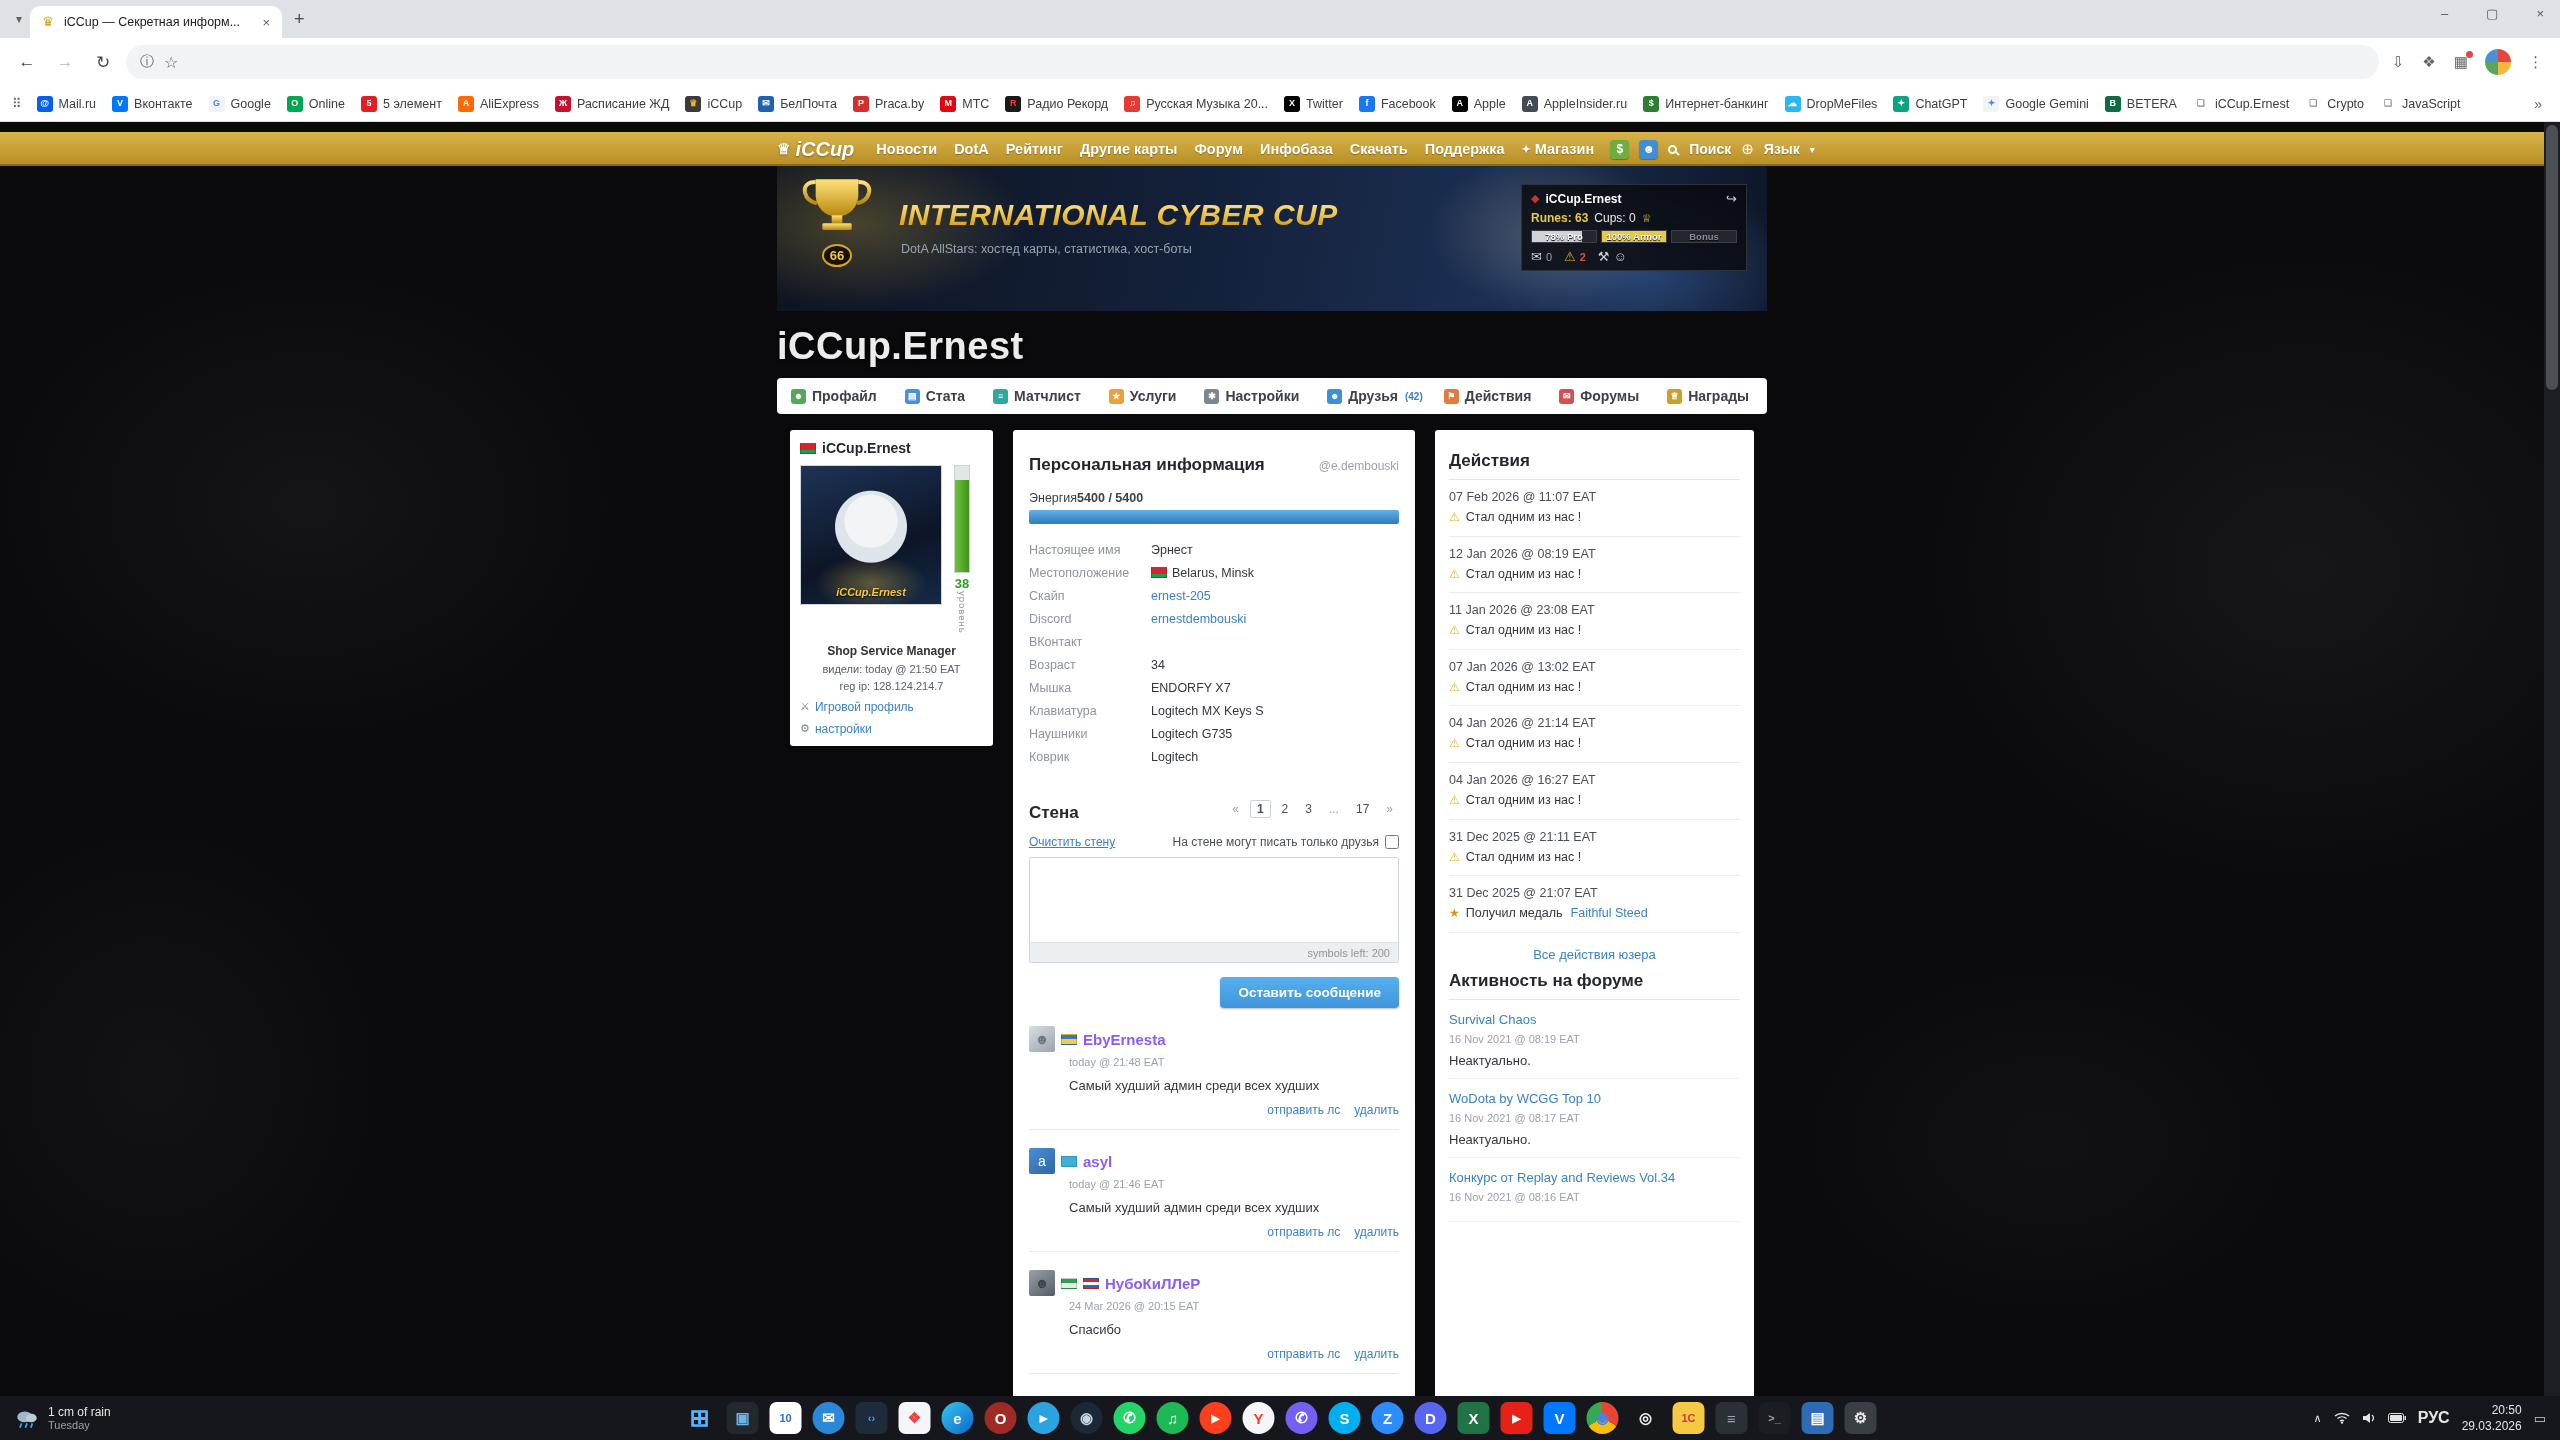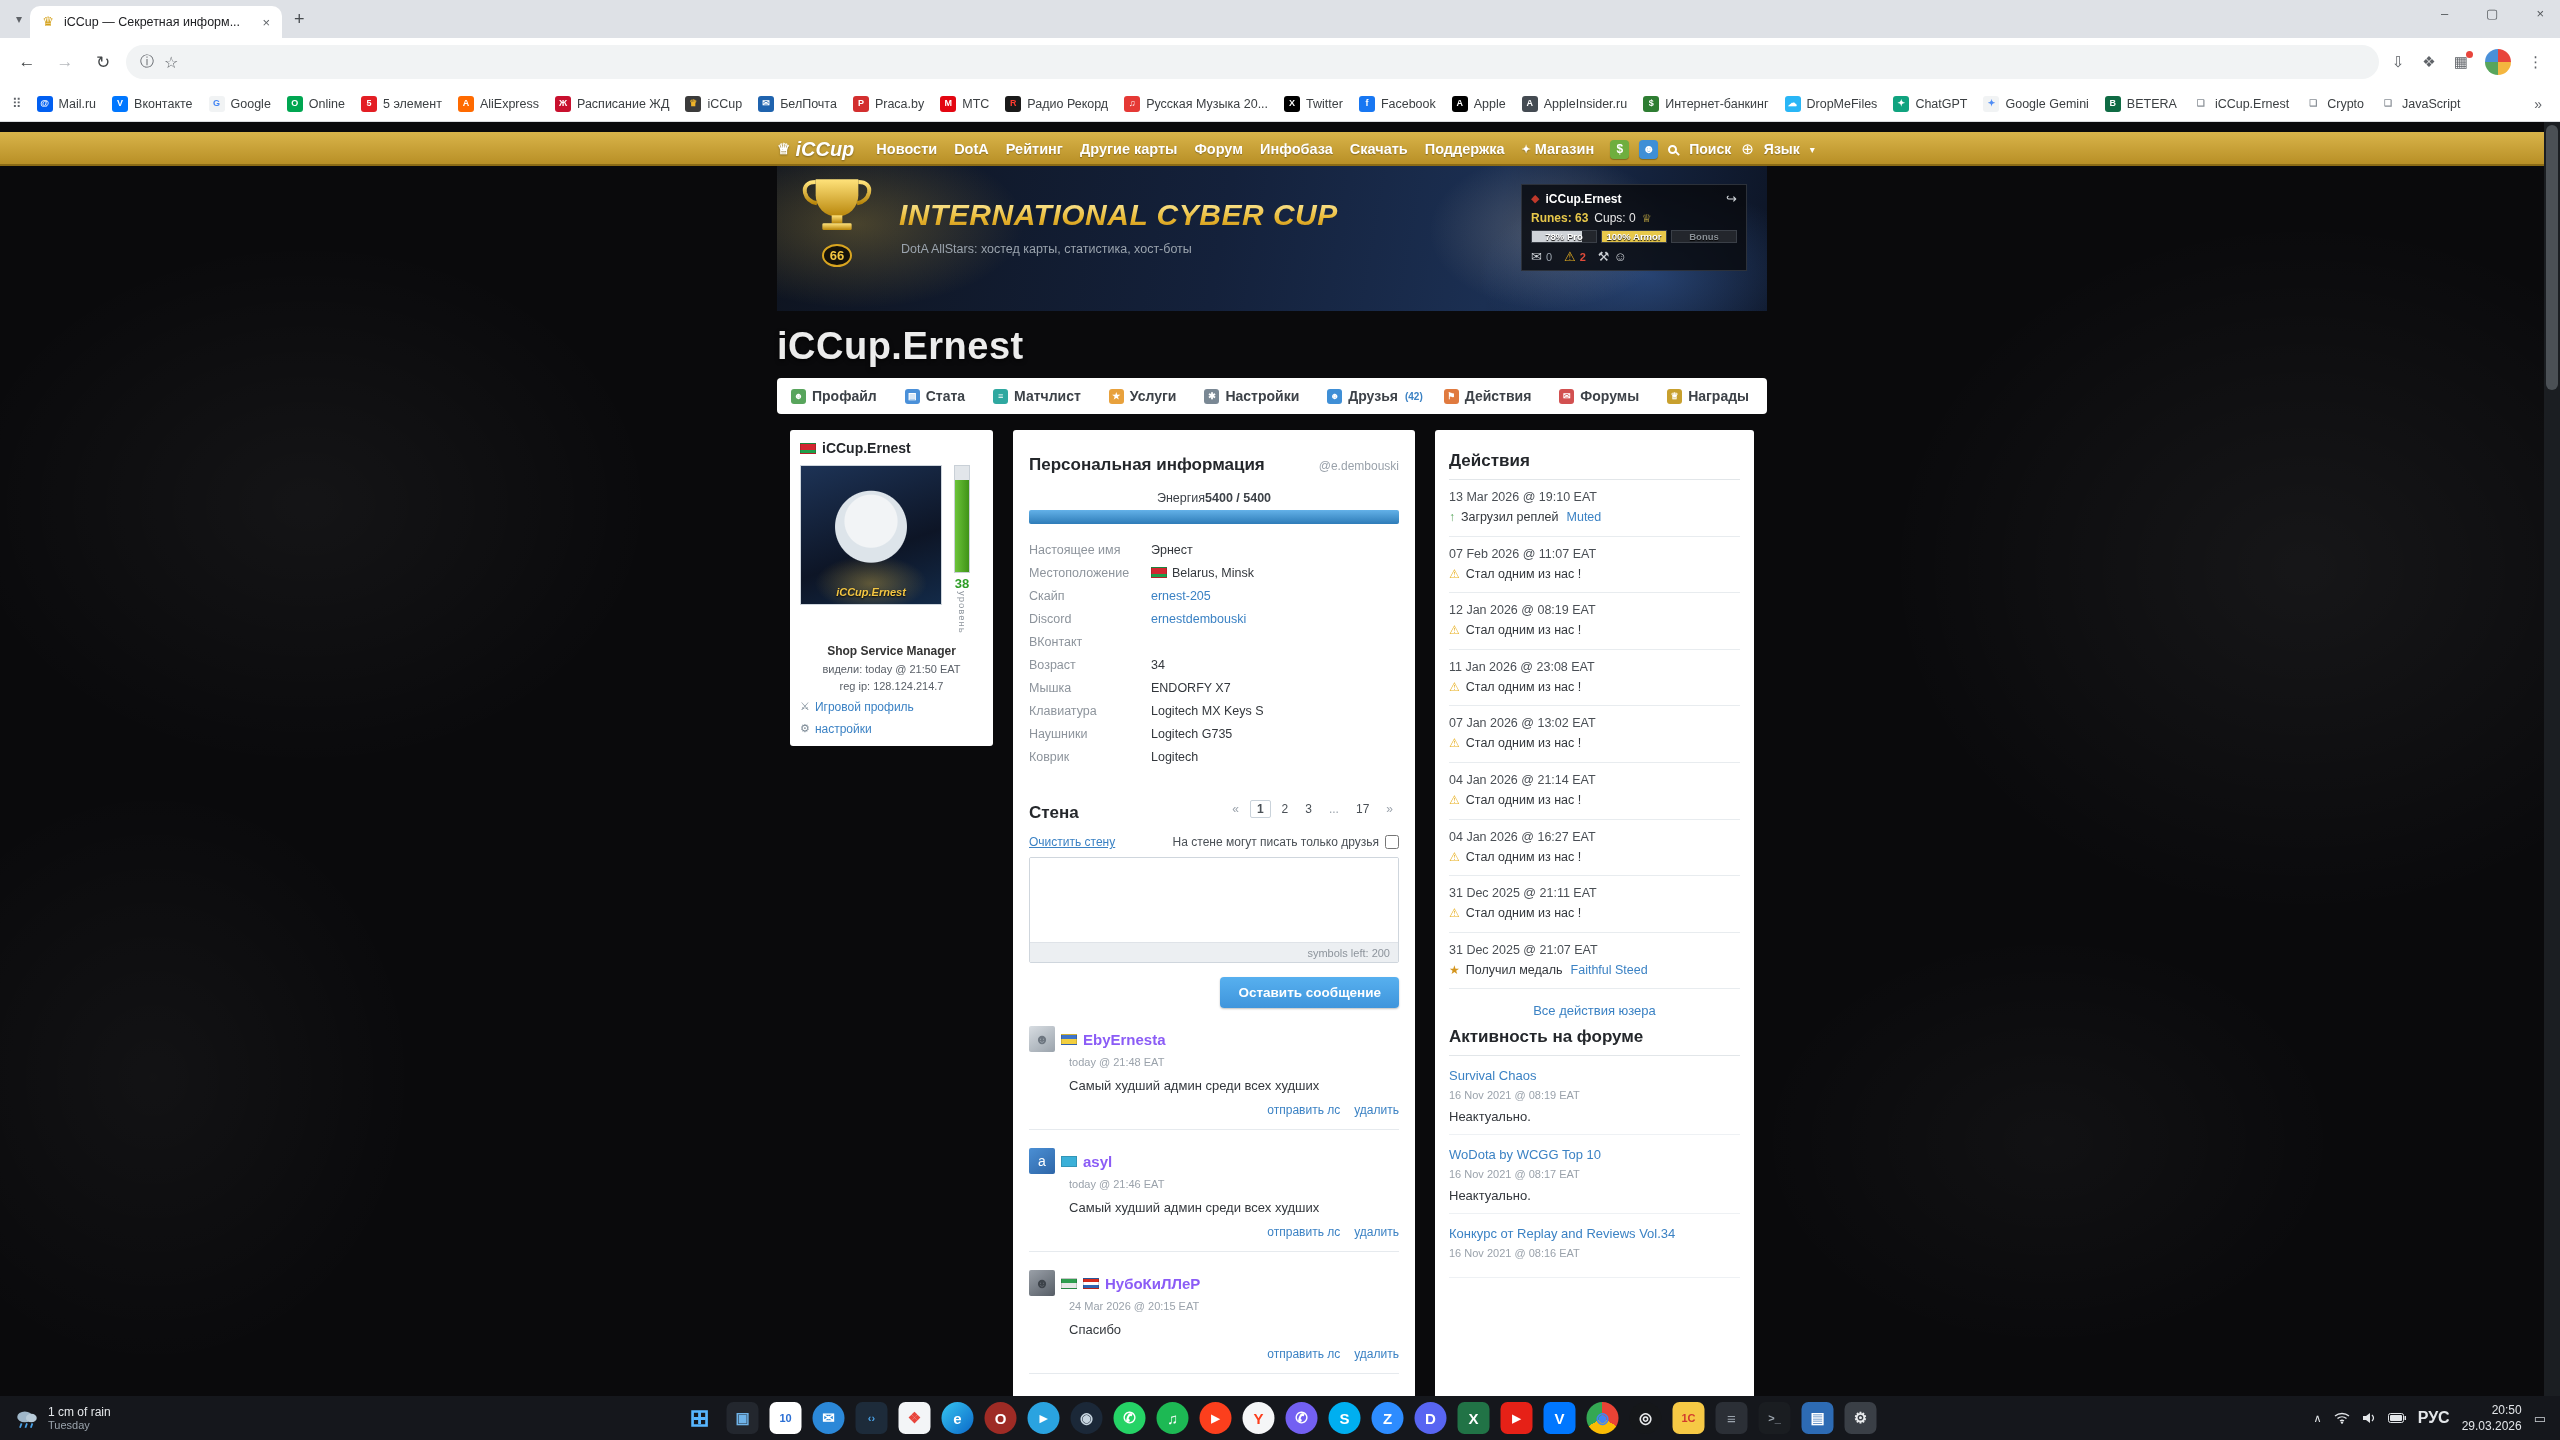--- a/index.html
+++ b/index.html
@@ -132,21 +132,21 @@
   .card-sub { text-align:center; font-size:11px; color:#5a6068; margin-top:5px; }
   .card-link { display:flex; align-items:center; gap:5px; margin-top:8px; font-size:12px; color:#3b82c4; }
   .card-link .ic { color:#7a8894; font-size:11px; }
 
   
   .mid { width:402px; background:#fff; border-radius:3px; padding:16px; min-height:985px; }
   .pi-head { display:flex; justify-content:space-between; align-items:baseline; }
   h2.sec { font-size:17px; font-weight:bold; color:#24272b;margin-top:9px; }
   .handle { font-size:12px; color:#9aa2ab; }
   .energy { margin-top:16px; }
-  .energy-row { display:flex; justify-content:center; font-size:12.5px; color:#3d4248; margin-bottom:5px; }
+  .energy-row { display:flex; justify-content:flex-start; font-size:12.5px; color:#3d4248; margin-bottom:5px; }
   .energy-val { font-weight:bold; }
   .energy-track { height:14px; background:#dfe7ee; border-radius:2px; overflow:hidden; }
   .energy-fill { height:100%; background:linear-gradient(180deg,#63b1e8,#2e7cb8); }
   .pi-rows { margin-top:14px; }
   .pi-row { display:flex; align-items:center; min-height:23px; font-size:12.5px; }
   .pl { width:122px; color:#8d949c; flex-shrink:0; }
   .pi-row .mini-flag { margin-right:5px; }
   .pv { color:#33373c; }
   .pv.link { color:#3b82c4; }
 
@@ -757,28 +757,20 @@
                     <a href="#">удалить</a>
                   </div>
                 </div>
               </div>
           </div>
 
           <div class="rightp">
             <h2 class="sec h-rule">Действия</h2>
             <div>
 
-                <div class="act">
-                  <div class="act-date">13 Mar 2026 @ 19:10 EAT</div>
-                  <div class="act-row">
-                    <i class="act-ic" style="color: rgb(88, 165, 92);">↑</i>
-                    <span class="act-text">Загрузил реплей</span>
-                    <a class="act-link" href="#">Muted</a>
-                  </div>
-                </div>
 
 
                 <div class="act">
                   <div class="act-date">07 Feb 2026 @ 11:07 EAT</div>
                   <div class="act-row">
                     <i class="act-ic" style="color: rgb(232, 176, 32);">⚠</i>
                     <span class="act-text">Стал одним из нас  !</span>
                     <a class="act-link" href="#"></a>
                   </div>
                 </div>

